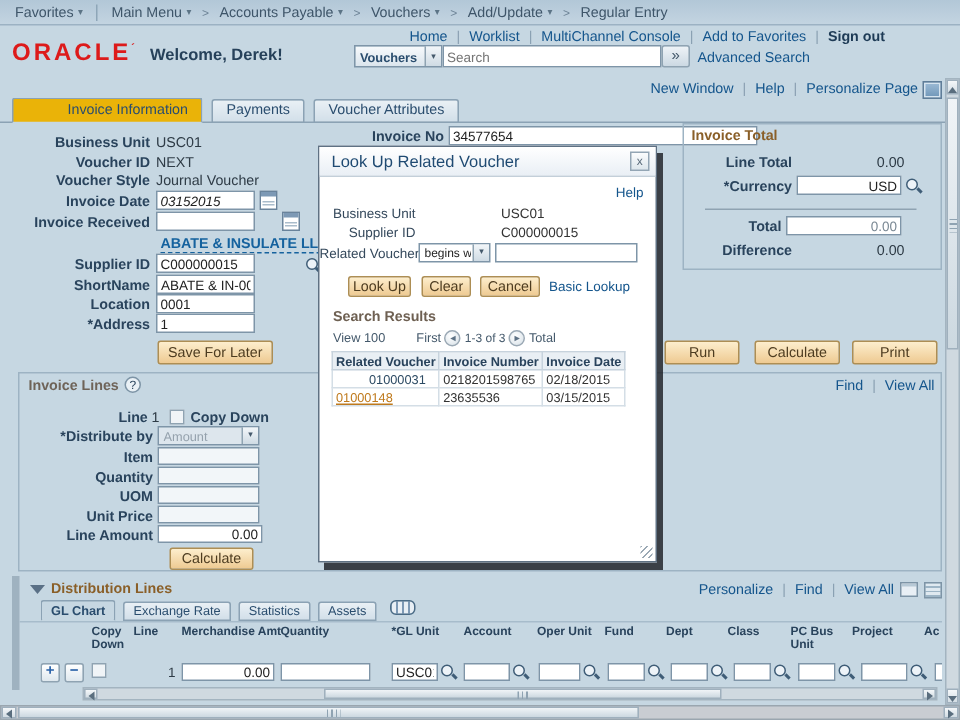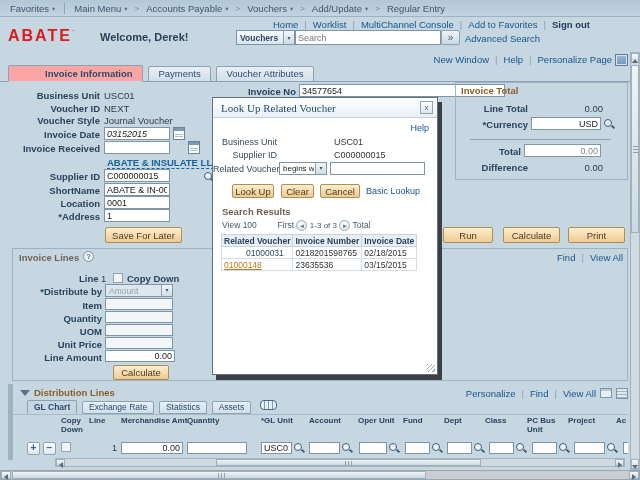--- a/index.html
+++ b/index.html
@@ -71,21 +71,21 @@
   .ddwrap.disabled .ddtxt { color:#94a1ac; }
 
   .cb { display:inline-block; width:10px; height:10px; background:#f0f4f7; border:1px solid #8fa3b2; }
   .pmbtn { background:linear-gradient(#ffffff,#dfe8ee); border:1px solid #8fa3b2; border-radius:2px;
            color:#2a62a8; font-weight:bold; font-size:10px; line-height:10px; text-align:center; }
 
   
   .tab { position:relative; height:16px; padding:0 9px; border:1px solid #8ba2b4;
          background:linear-gradient(#e9f0f5,#d2dfe9); color:#2a4d6e; font-size:9.5px;
          display:inline-flex; align-items:center; margin-right:3px; border-radius:2px 2px 0 0; }
-  .tab.active { background:#fca5a5; font-weight:bold; z-index:2; border-bottom-color:#c6d7e2; height:17px;padding-left:36px; }
+  .tab.active { background:#eab308; font-weight:normal; z-index:2; border-bottom-color:#c6d7e2; height:17px;padding-left:36px; }
   .ak::first-letter { text-decoration:underline; }
 
   
   .panel { position:absolute; border:1px solid #9db3c3; }
   .ptitle-brown { color:#8a5f28; font-weight:bold; font-size:9.5px; white-space:nowrap; }
   .ptitle-gray  { color:#6e6358; font-weight:bold; font-size:9.5px; white-space:nowrap; }
 
   
   .drow { position:absolute; display:flex; align-items:flex-start; overflow:hidden; }
   .dh { font-size:8px; line-height:9px; font-weight:bold; color:#29435c; }
@@ -109,21 +109,21 @@
   .arr.left  { border-top:3px solid transparent; border-bottom:3px solid transparent; border-right:4px solid #5a6e7e; }
   .arr.right { border-top:3px solid transparent; border-bottom:3px solid transparent; border-left:4px solid #5a6e7e; }
   .grip { position:absolute; width:9px; height:5px;
           background:repeating-linear-gradient(90deg,#8fa3b2 0 1px,transparent 1px 3px); }
 
   
   .modal { position:absolute; left:212px; top:97px; width:226px; height:278px; background:#fff;
            border:1px solid #5f7183; box-shadow:4px 5px 0 rgba(28,31,36,0.82); z-index:50; }
   .mtitle { position:absolute; left:0; right:0; top:0; height:20px;
             background:linear-gradient(#ffffff,#e9eff5); border-bottom:1px solid #c3cfd9;
-            color:#1f4a72; font-size:11px; padding:4px 0 0 8px;font-family:Liberation Serif, serif; }
+            color:#1f4a72; font-size:11px; padding:4px 0 0 8px; }
   .mclose { position:absolute; right:4px; top:3px; width:13px; height:13px; border:1px solid #93a5b4;
             background:linear-gradient(#fbfcfd,#dde6ec); color:#5a6b7a; font-size:8px;
             line-height:11px; text-align:center; cursor:pointer; }
   .mlabel { position:absolute; left:0; width:64px; text-align:right; font-size:9px; color:#35495c; white-space:nowrap; }
   .mval   { position:absolute; left:121px; font-size:9px; color:#333; white-space:nowrap; }
   .mtbl { position:absolute; left:8px; top:136px; border-collapse:collapse; font-size:8.5px; }
   .mtbl th { background:#e9eff4; color:#29435c; font-weight:bold; border:1px solid #c7d3dd;
              padding:0 2px; text-align:left; height:12px; white-space:nowrap; }
   .mtbl td { border:1px solid #d4dee6; padding:0 2px; background:#fff; color:#333; height:12px; white-space:nowrap; }
   .rlink { color:#bf7a1d; text-decoration:underline; cursor:pointer; }
@@ -155,21 +155,21 @@
 
   
   <div class="abs hgroup" style="left:273px; top:19px;">
     <a class="lnk">Home</a>
     <a class="lnk">Worklist</a>
     <a class="lnk">MultiChannel Console</a>
     <a class="lnk">Add to Favorites</a>
     <a class="signout">Sign out</a>
   </div>
 
-  <div class="abs logo" style="left:8px; top:27px;"><span>ABATE</span><sup>´</sup></div>
+  <div class="abs logo" style="left:8px; top:27px;"><span>ORACLE</span><sup>´</sup></div>
   <div class="abs" style="left:100px; top:31px; font-weight:bold; font-size:11px; color:#26415a;">Welcome, Derek!</div>
 
   <div class="ddwrap" style="left:236px; top:30px; width:59px; height:15px; background:linear-gradient(#f7fafc,#dbe5ed);">
     <span class="ddtxt" style="top:2px; color:#2a4d6e; font-weight:bold;">Vouchers</span>
     <span class="ddbtn" style="line-height:14px;">▾</span>
   </div>
   <input class="tin" style="left: 295px; top: 30px; width: 146px; height: 15px; color: rgb(138, 151, 163);" placeholder="Search">
   <div class="btn" style="left:441px; top:30px; width:19px; height:15px; background:linear-gradient(#eef3f7,#ccd9e3); border-color:#8fa3b2; color:#44596b; font-size:10px; line-height:13px;">»</div>
   <a class="abs lnk" style="left:465px; top:33px;">Advanced Search</a>
 

